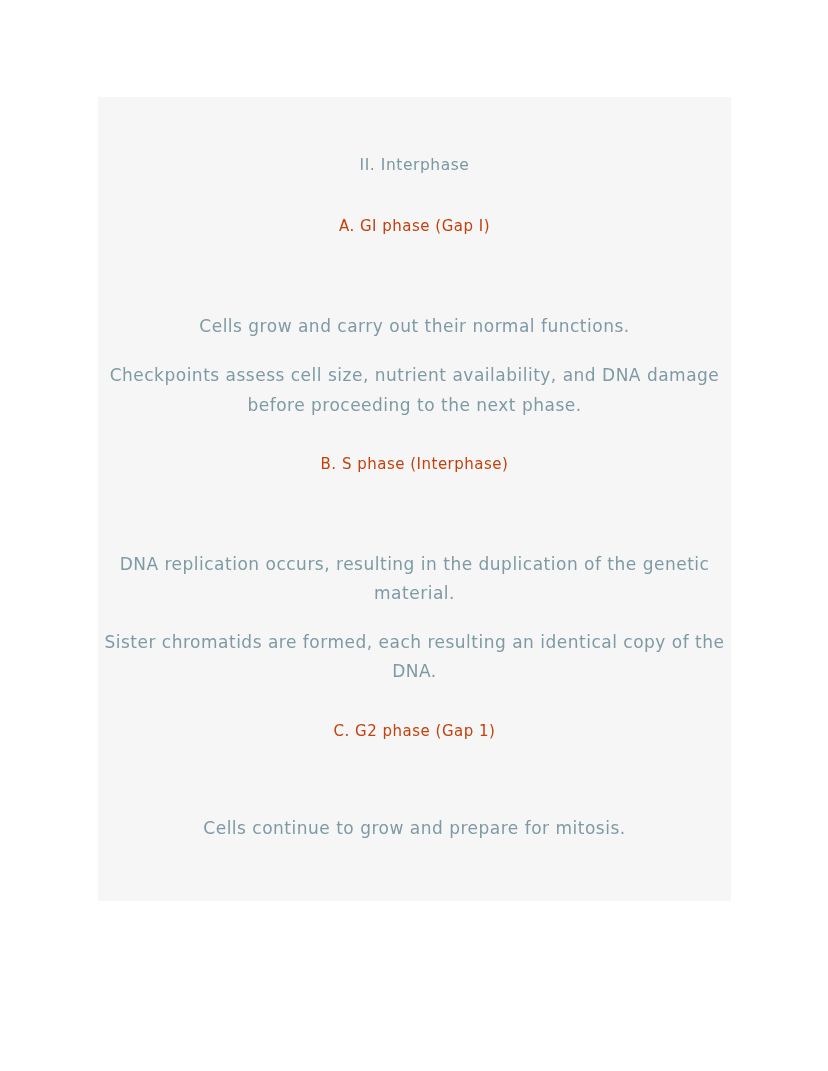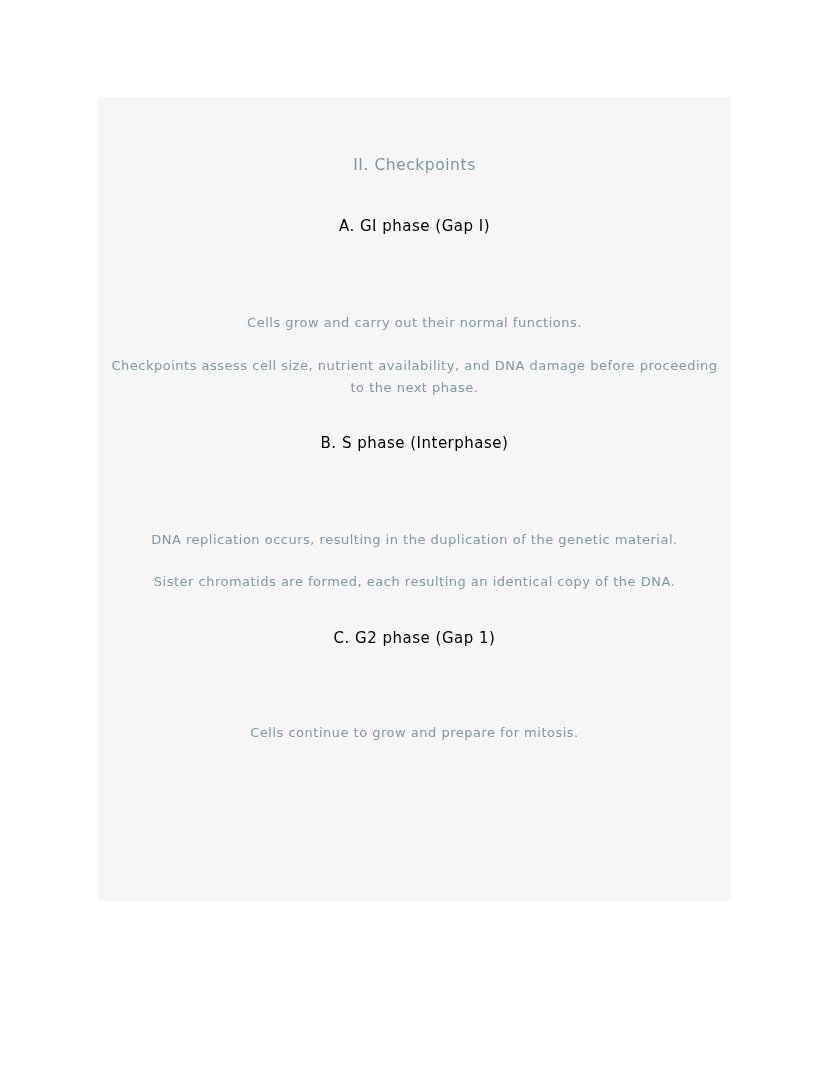--- a/index.html
+++ b/index.html
@@ -49,39 +49,39 @@
     margin: 0;
     padding-top: 57px;
     line-height: 1.45;
     text-align: center;
   }
 
   .section-heading {
     font-size: 15px;
     font-weight: 400;
     letter-spacing: 0.5px;
-    color: #000000;
+    color: #c2410c;
     margin: 0;
     line-height: 1.45;
     text-align: center;
   }
 
   .heading-gap-1 { padding-top: 40px; }
 
   .spacer-block {
     height: 74px;
     width: 100%;
   }
 
   .spacer-block.short {
     height: 72px;
   }
 
   .body-paragraph {
-    font-size: 13px;
+    font-size: 17px;
     font-weight: 400;
     letter-spacing: 0.5px;
     color: #7d9aa5;
     margin: 0;
     line-height: 1.72;
     text-align: center;
     padding: 0 1px;
   }
 
   .para-gap {
@@ -93,21 +93,21 @@
   }
 </style>
 </head>
 <body>
 
 <div class="page">
 
   <div class="doc-panel">
     <div class="doc-body">
 
-      <h1 class="doc-title">II. Checkpoints</h1>
+      <h1 class="doc-title">II. Interphase</h1>
 
       <h2 class="section-heading heading-gap-1">A. GI phase (Gap I)</h2>
 
       <div class="spacer-block"></div>
 
       <p class="body-paragraph">Cells grow and carry out their normal functions.</p>
 
       <p class="body-paragraph para-gap">Checkpoints assess cell size, nutrient availability, and DNA damage before proceeding to the next phase.</p>
 
       <h2 class="section-heading heading-after-para">B. S phase (Interphase)</h2>

